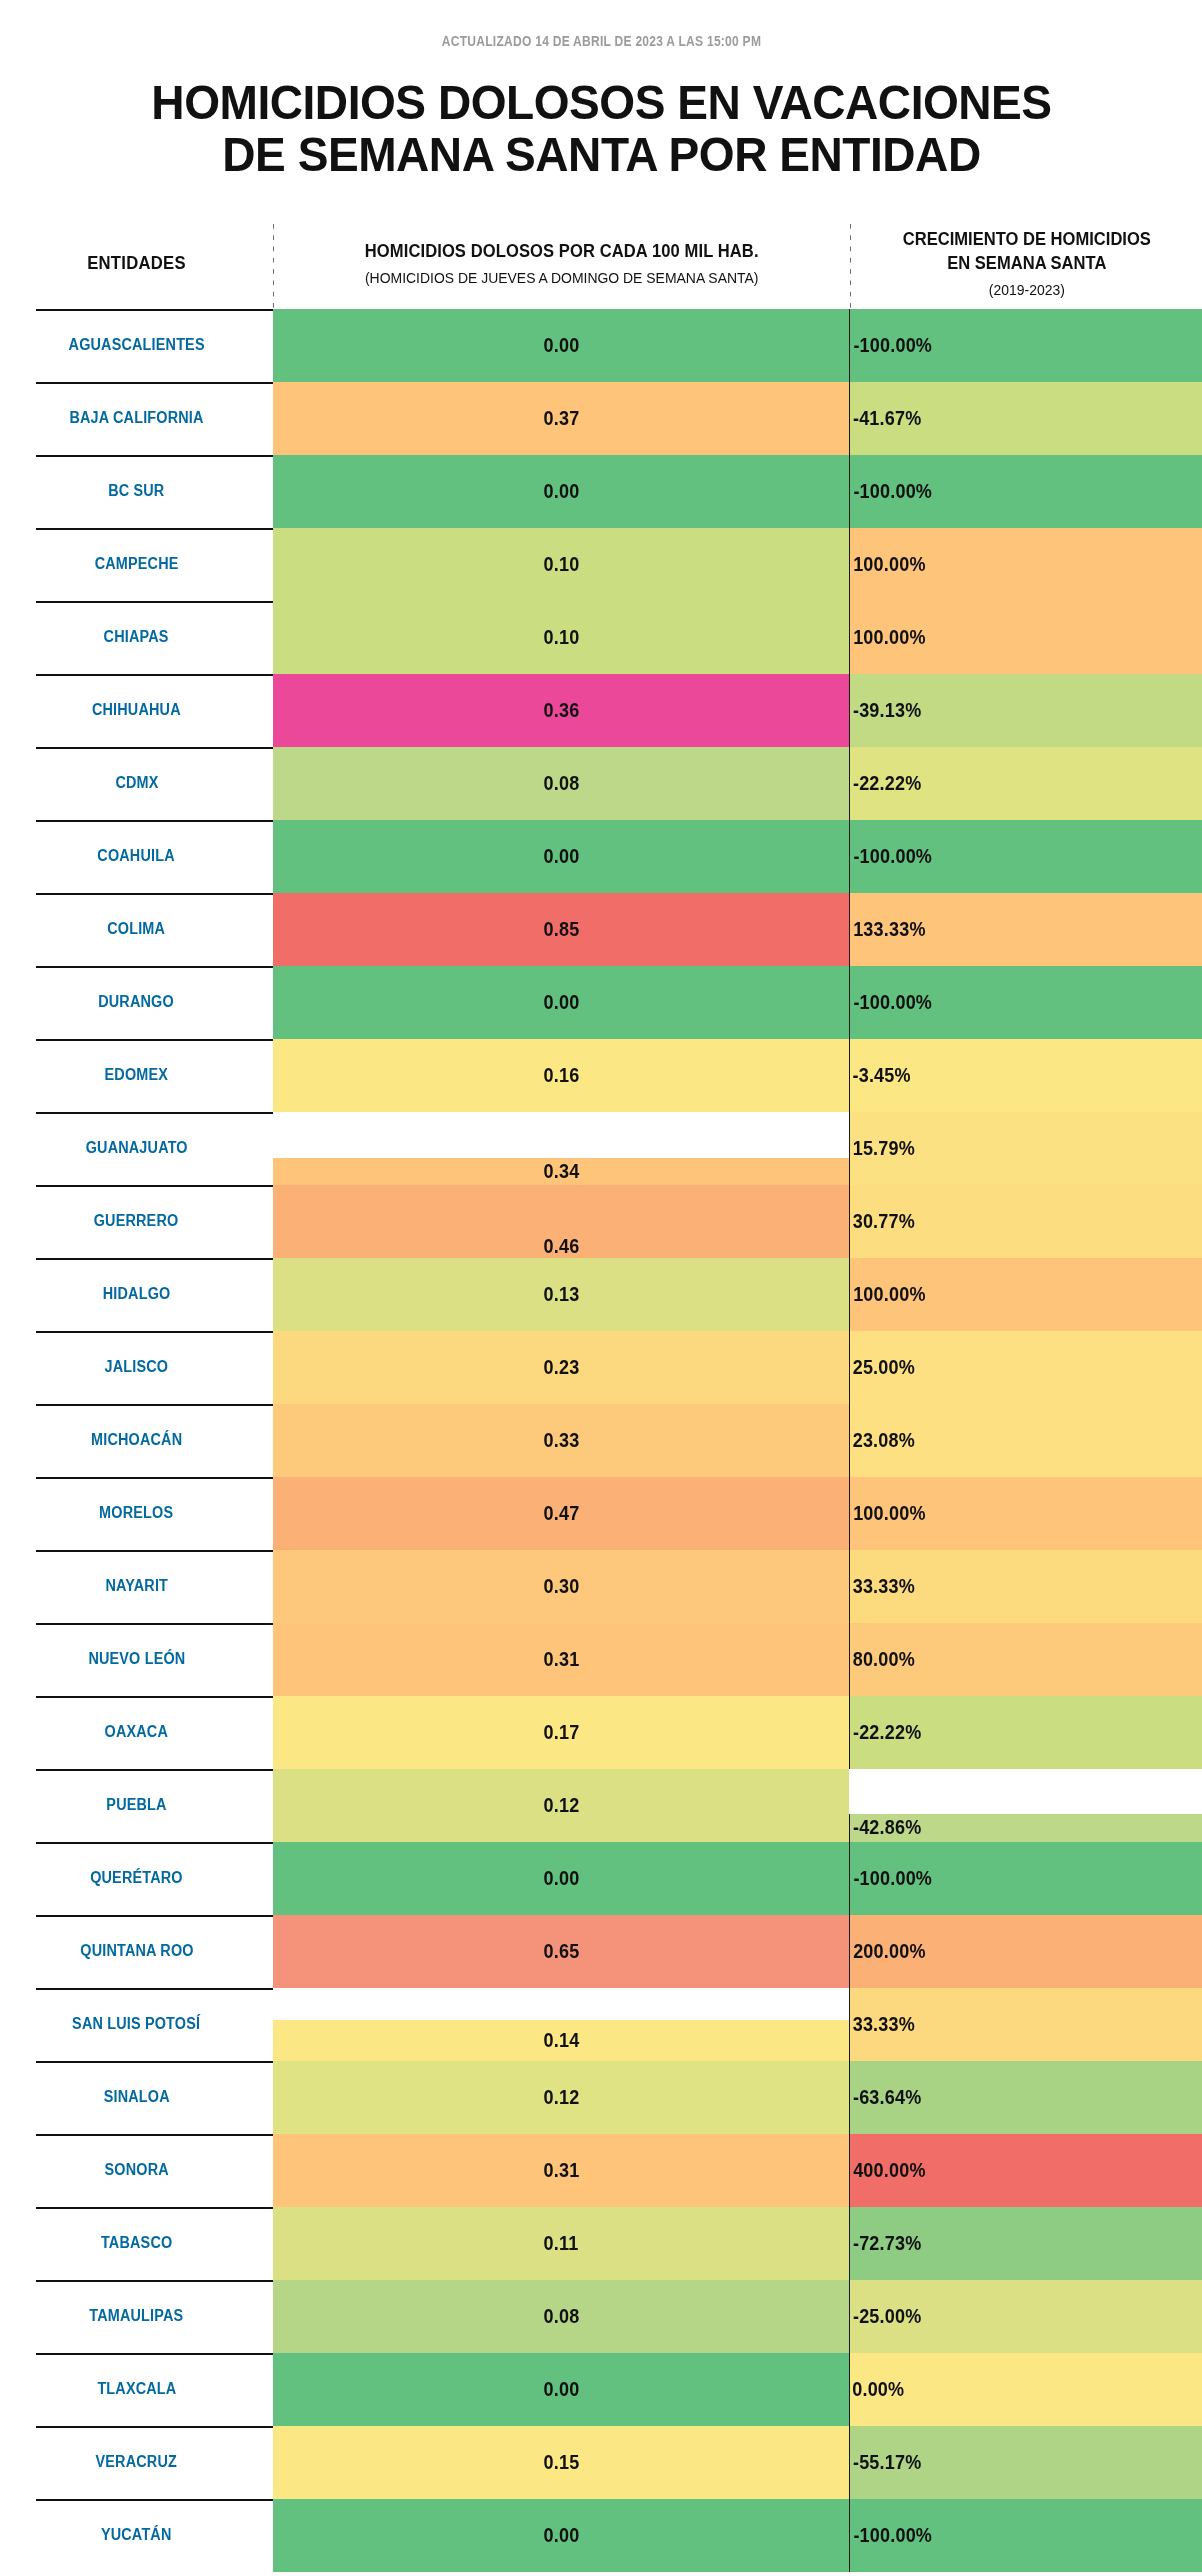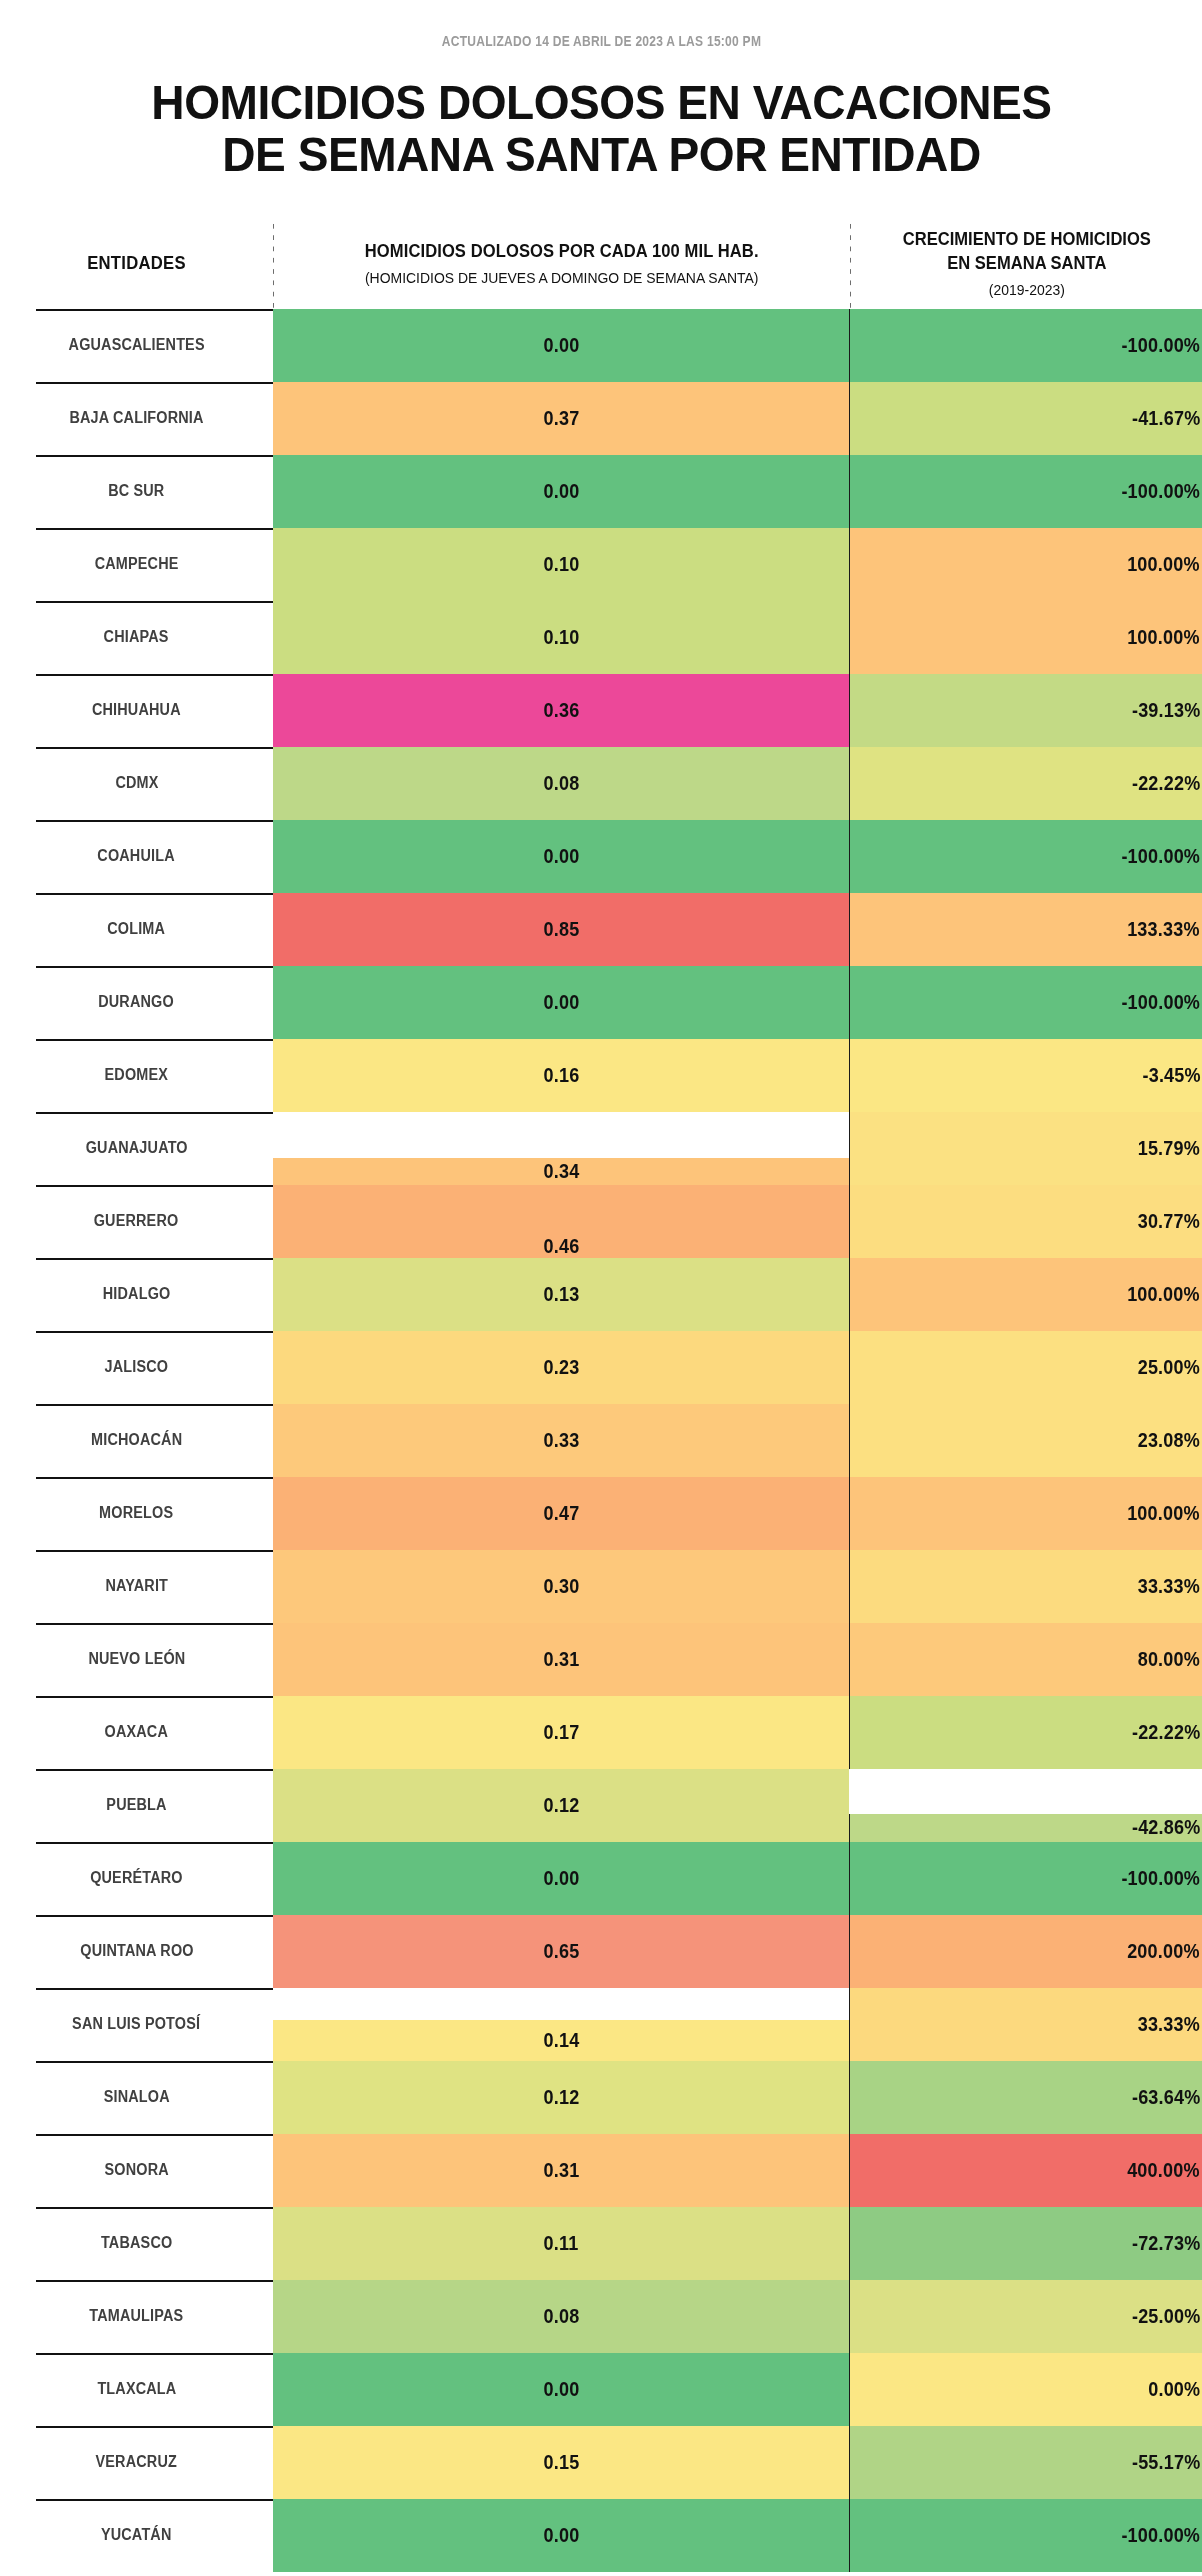--- a/index.html
+++ b/index.html
@@ -128,21 +128,21 @@
     position: relative;
   }
   .cell-name {
     width: 273px;
     flex: 0 0 273px;
     display: flex;
     align-items: center;
     justify-content: center;
     font-weight: 900;
     font-size: 16px;
-    color: #404040;
+    color: #0369a1;
     letter-spacing: 0.2px;
     background: #ffffff;
     position: relative;
     transform-origin: center;
     text-align: center;
     padding: 0 6.2px;
   }
   .cell-name span { display: inline-block; transform: scaleX(0.9); }
   
   .row .cell-name::before {
@@ -163,21 +163,21 @@
     font-weight: 900;
     font-size: 19.6px;
     color: #111;
     letter-spacing: 0.2px;
   }
   .cell-val span { display: inline-block; transform: scaleX(0.92); }
   .cell-growth {
     flex: 1;
     display: flex;
     align-items: center;
-    justify-content: flex-end;
+    justify-content: flex-start;
     font-weight: 900;
     font-size: 19.6px;
     color: #111;
     letter-spacing: 0.2px;
     border-left: 1px solid #1a1a1a;
   }
   .cell-growth span { display: inline-block; transform: scaleX(0.92); }
 </style>
 </head>
 <body>

